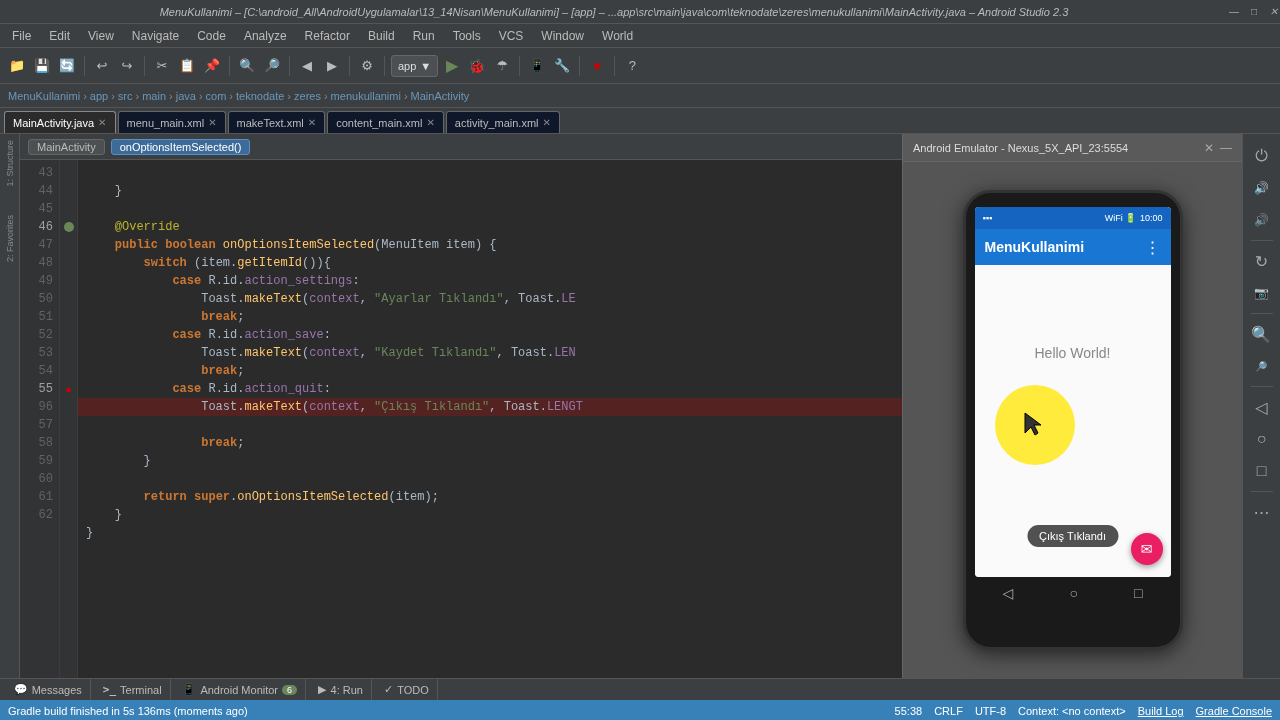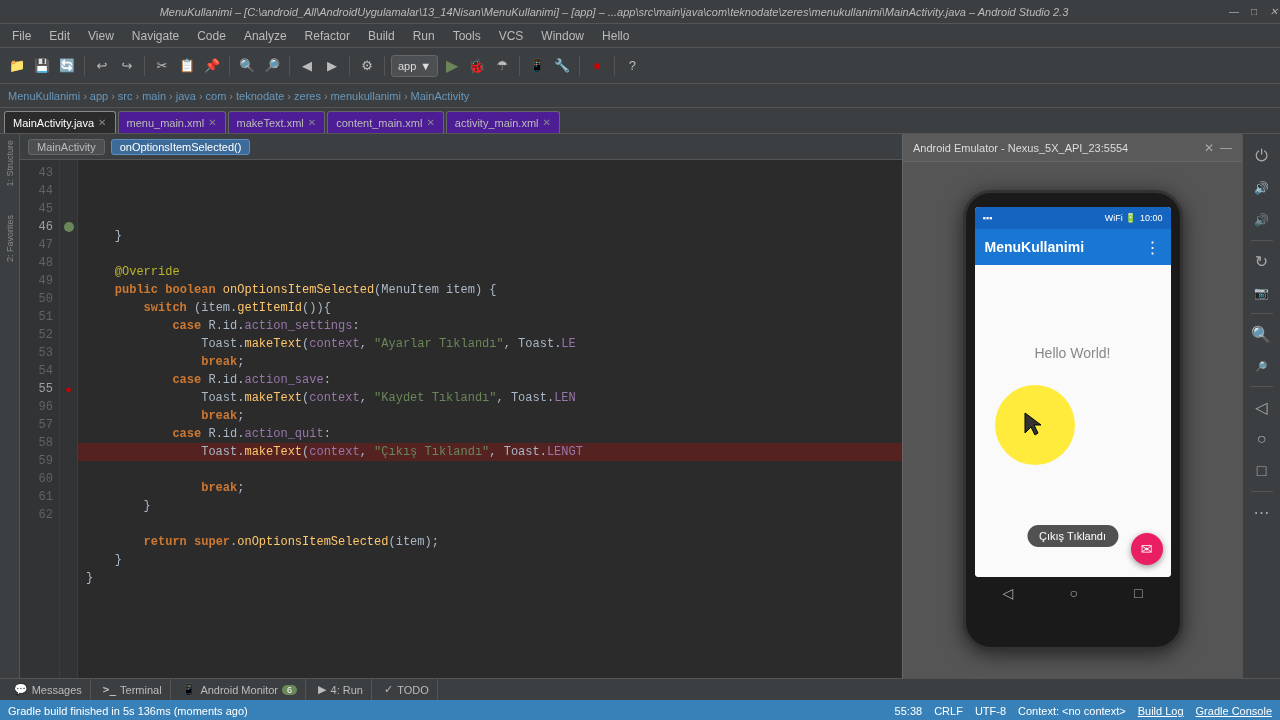--- a/index.html
+++ b/index.html
@@ -100,21 +100,21 @@
       height: 26px;
       background: #3c3f41;
       display: flex;
       align-items: flex-end;
       padding: 0 4px;
       border-bottom: 1px solid #555;
       gap: 2px;
     }
     .file-tab {
       height: 22px;
-      background: #4c1d95;
+      background: #0f172a;
       border: 1px solid #666;
       border-bottom: none;
       border-radius: 3px 3px 0 0;
       padding: 0 8px;
       display: flex;
       align-items: center;
       gap: 4px;
       color: #bbbbbb;
       font-size: 11px;
       cursor: pointer;
@@ -172,21 +172,20 @@
     }
     #code-text {
       flex: 1;
       font-family: 'Consolas', 'Courier New', monospace;
       font-size: 12px;
       line-height: 18px;
       padding: 4px 8px;
       color: #a9b7c6;
       overflow: hidden;
       white-space: pre;
-      margin-top: 45px;
     }
 
     
     .kw { color: #cc7832; font-weight: bold; }
     .fn { color: #ffc66d; }
     .str { color: #6a8759; }
 
     
     #emulator-panel {
       width: 340px;
@@ -401,21 +400,21 @@
   <span class="menu-item">View</span>
   <span class="menu-item">Navigate</span>
   <span class="menu-item">Code</span>
   <span class="menu-item">Analyze</span>
   <span class="menu-item">Refactor</span>
   <span class="menu-item">Build</span>
   <span class="menu-item">Run</span>
   <span class="menu-item">Tools</span>
   <span class="menu-item">VCS</span>
   <span class="menu-item">Window</span>
-  <span class="menu-item">Hello</span>
+  <span class="menu-item">World</span>
 </div>
 
 <div id="toolbar">
 
   <span class="toolbar-btn">📁</span>
   <span class="toolbar-btn">💾</span>
   <span class="toolbar-btn">🔄</span>
   <div class="toolbar-sep"></div>
   <span class="toolbar-btn">↩</span>
   <span class="toolbar-btn">↪</span>

